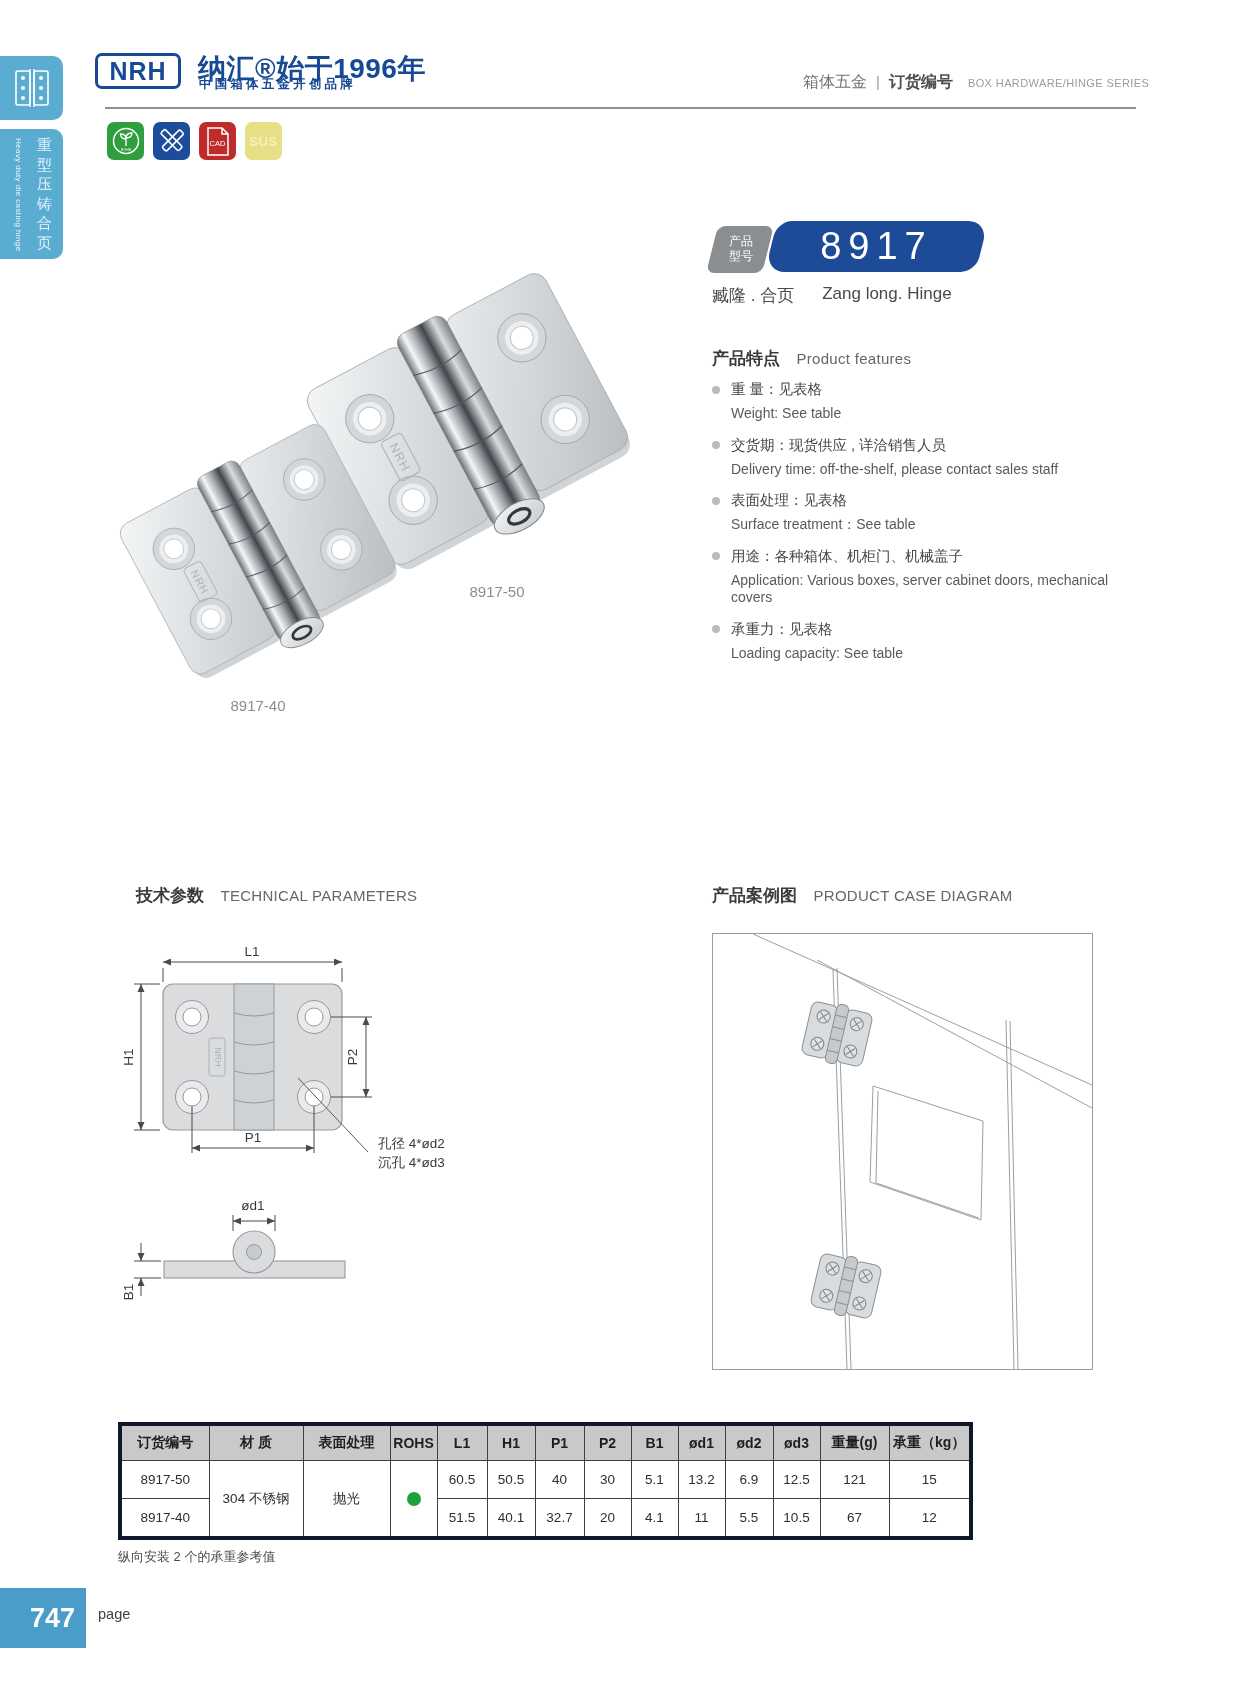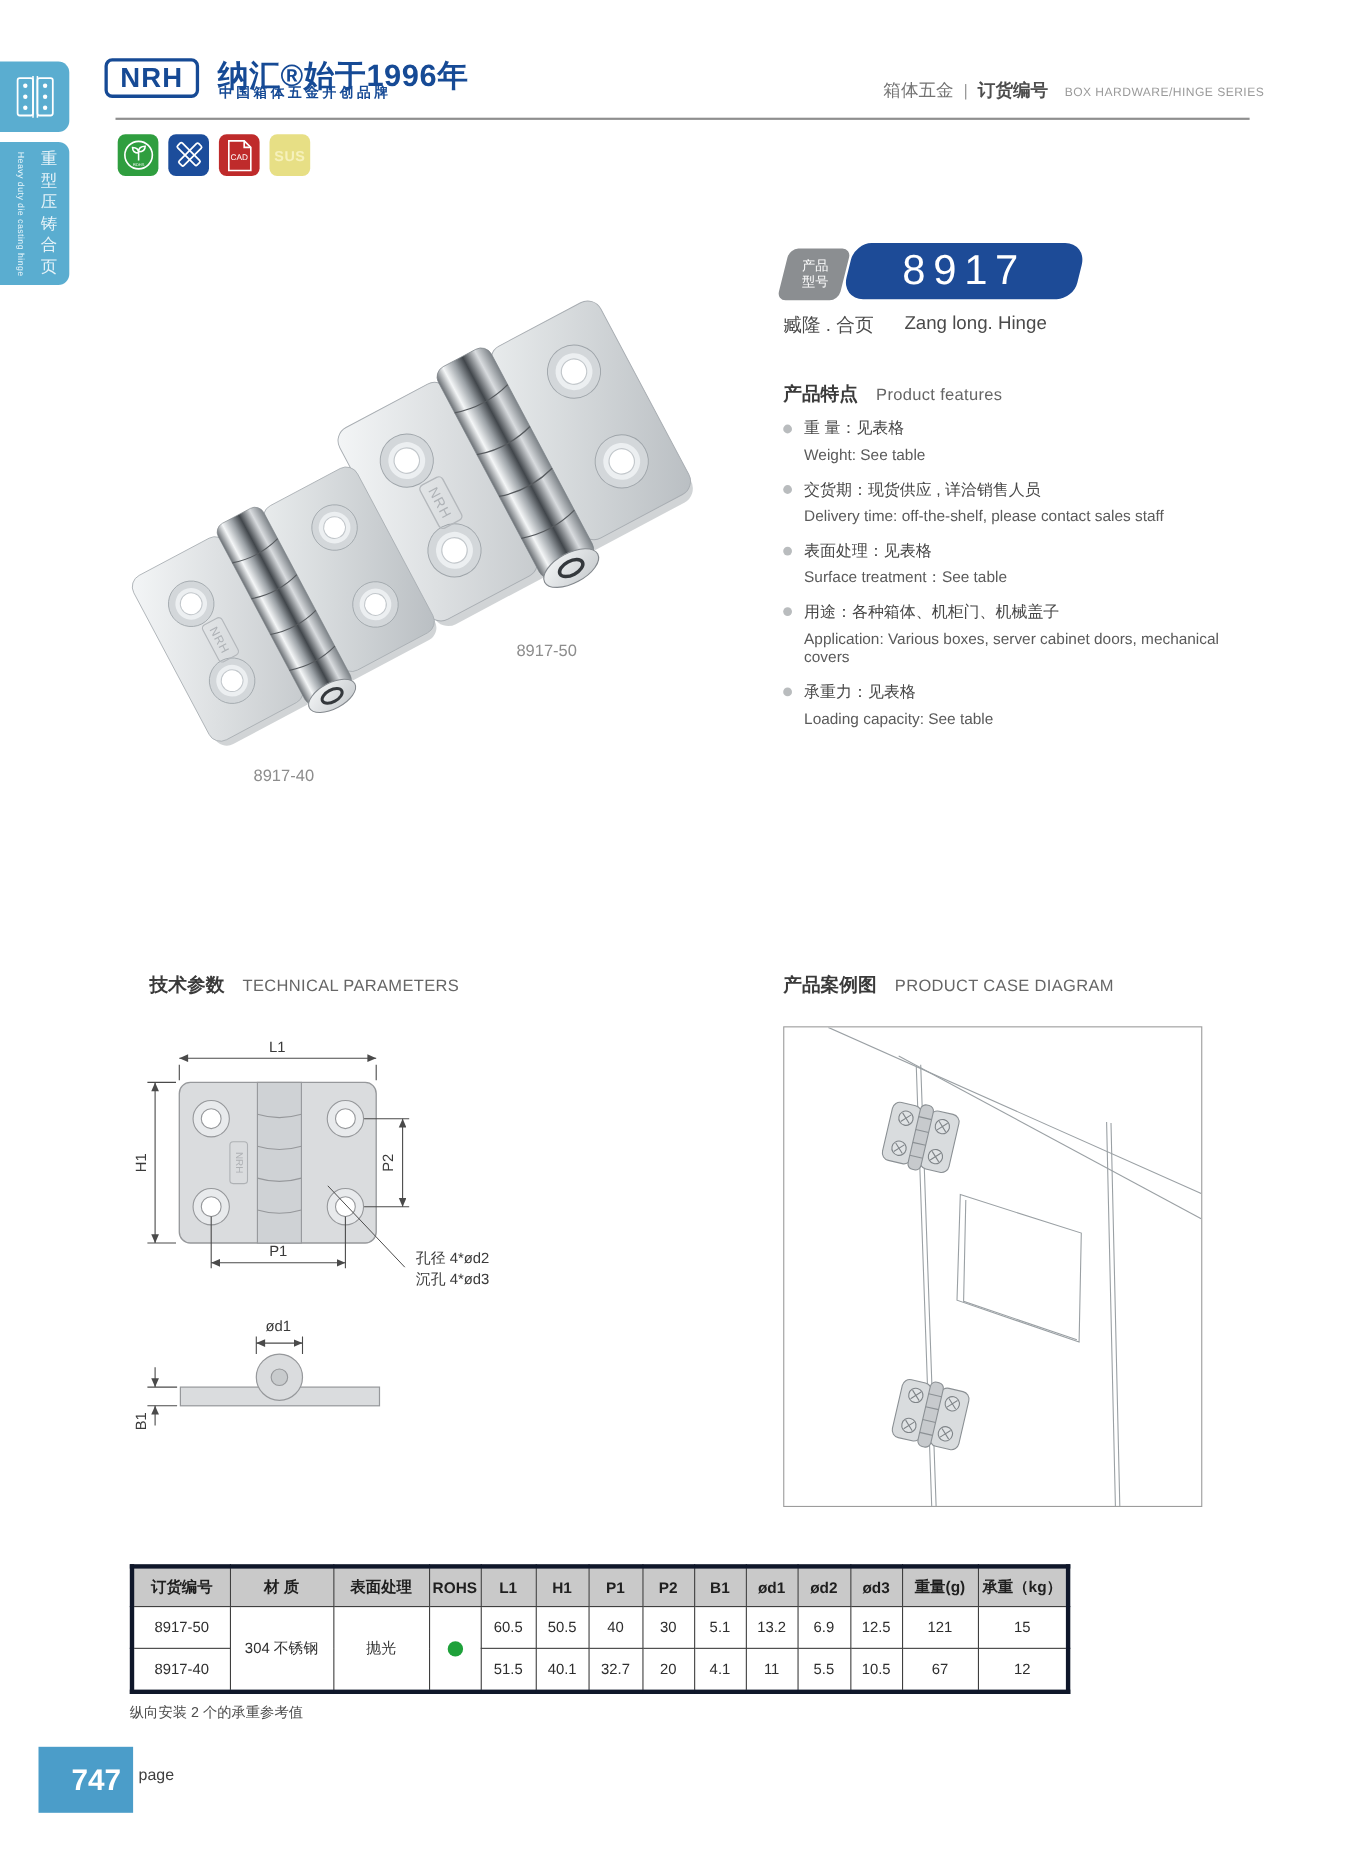--- a/index.html
+++ b/index.html
@@ -75,22 +75,22 @@
   #spec-table{left:118px;top:1422px;}
   #spec-table table{border-collapse:collapse;table-layout:fixed;width:851px;border:4px solid #0f172a;}
   #spec-table th{background:#c9c9c9;border:1px solid #3f3f3f;font-size:14px;font-weight:bold;color:#1f1f1f;
                  height:34px;padding:0;}
   #spec-table td{border:1px solid #3f3f3f;font-size:13.5px;color:#2e2e2e;text-align:center;height:37px;padding:0;}
   .rohs-dot{display:inline-block;width:14px;height:14px;border-radius:50%;background:#1ea13a;vertical-align:middle;}
   #table-note{left:118px;top:1548px;font-size:13px;color:#4c4c4c;}
 
   
   #page-box{left:0;top:1588px;width:86px;height:60px;background:#4b9dc9;color:#fff;font-size:27px;
-            font-weight:bold;line-height:60px;text-align:right;padding-right:11px;box-sizing:border-box;margin-left:35px;}
-  #page-label{left:98px;top:1606px;font-size:14.5px;color:#3f3f3f;margin-left:28px;}
+            font-weight:bold;line-height:60px;text-align:right;padding-right:11px;box-sizing:border-box;}
+  #page-label{left:98px;top:1606px;font-size:14.5px;color:#3f3f3f;}
 
   svg text{font-family:"Liberation Sans","DejaVu Sans",sans-serif;}
 </style>
 </head>
 <body>
 
 <div id="page">
 
   <div class="side-tab" id="side-tab-icon">
     <svg width="36" height="40" viewBox="0 0 36 40">

